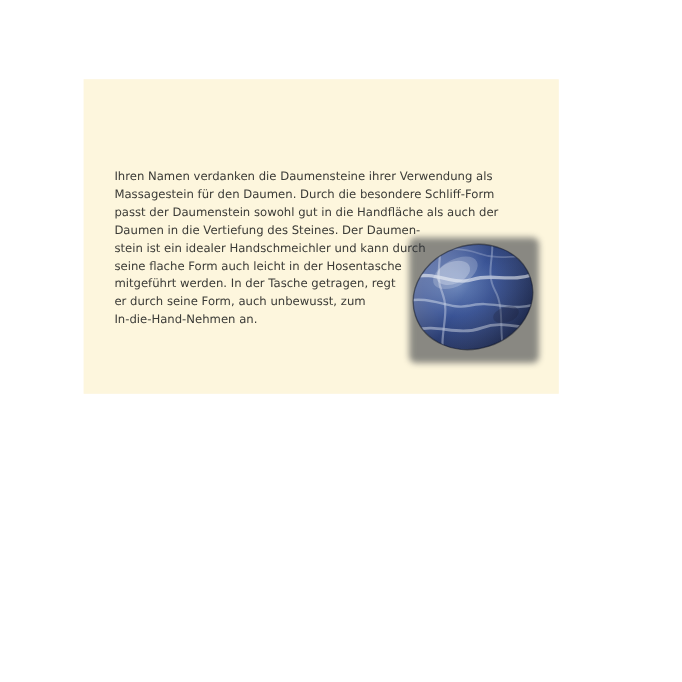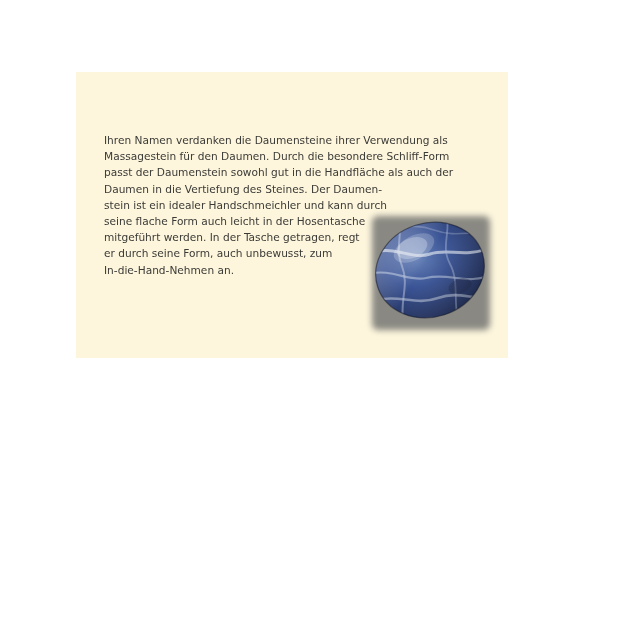--- a/index.html
+++ b/index.html
@@ -34,21 +34,21 @@
     font-family: "DejaVu Sans", sans-serif;
     font-size: 35px;
     font-weight: 400;
     letter-spacing: 1.2px;
     color: #6d6e66;
     white-space: nowrap;
   }
   #body-text {
     position: absolute;
     left: 28px;
-    top: 60px;
+    top: 81px;
     width: 396px;
     font-family: "DejaVu Sans", sans-serif;
     font-size: 10.6px;
     line-height: 16.2px;
     color: #3a3a36;
     text-align: left;
     white-space: pre-line;
   }
   #stone-wrap {
     position: absolute;

